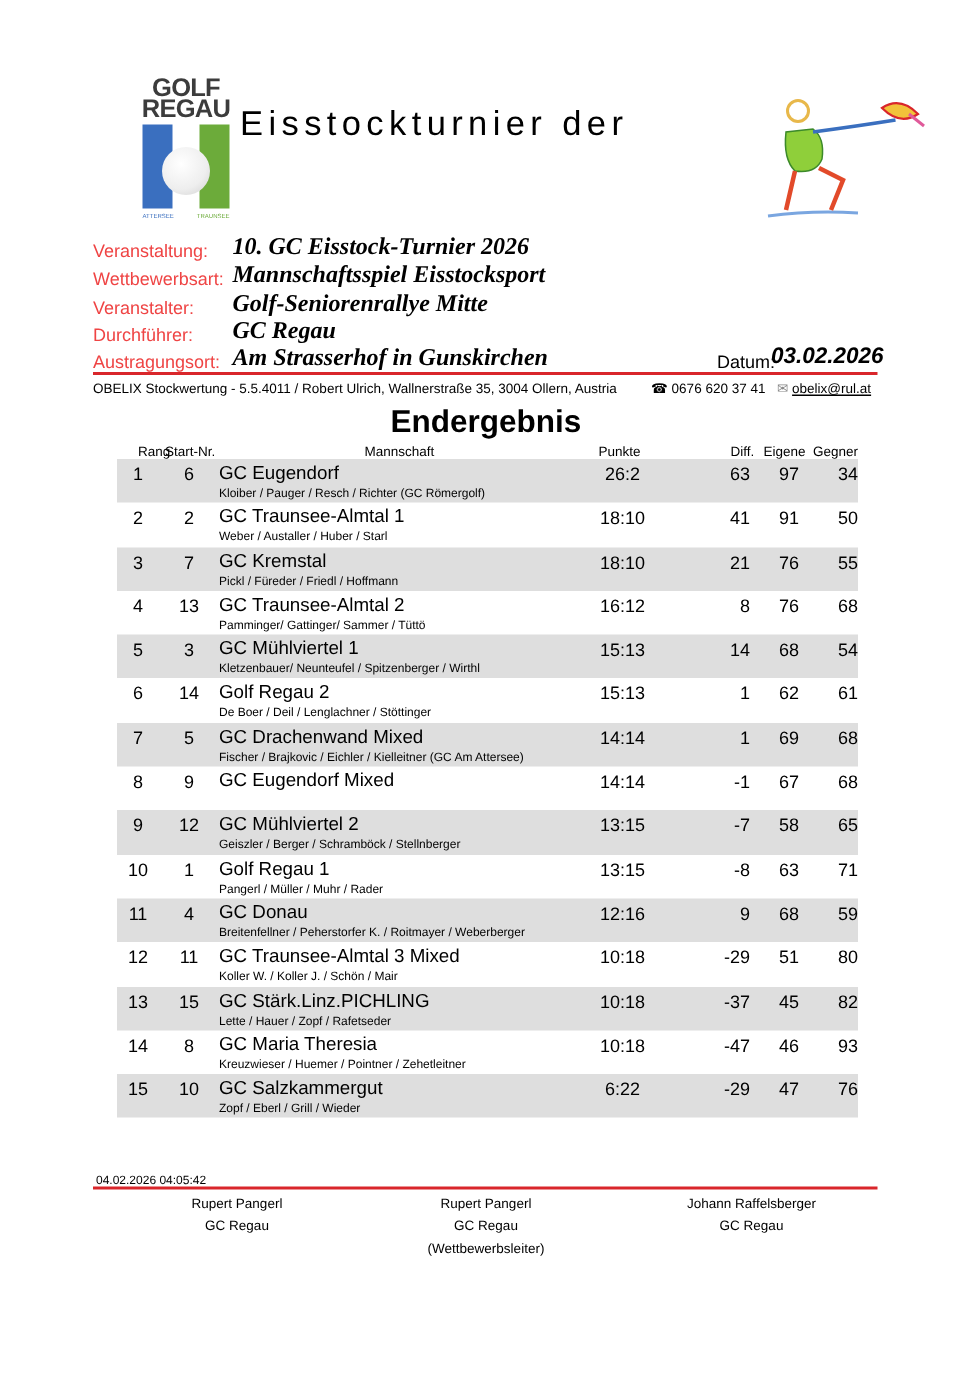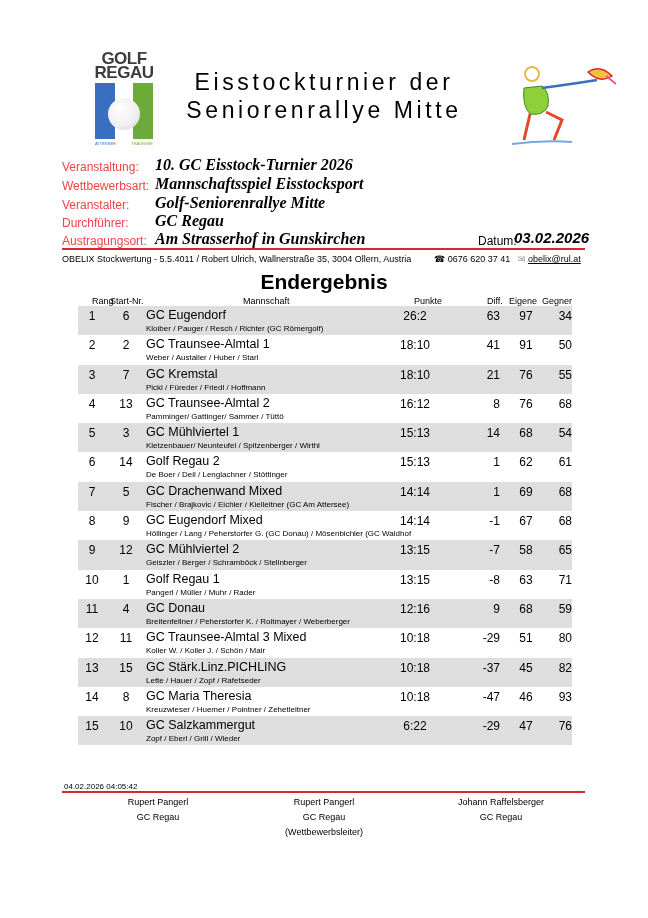--- a/index.html
+++ b/index.html
@@ -13,21 +13,21 @@
                 font-size:17px; line-height:14px; text-align:center; letter-spacing:-0.5px; }
   #logo .bars { position:relative; width:58px; height:56px; margin:3px auto 0; }
   #logo .blue { position:absolute; left:0; top:0; width:20px; height:56px; background:#3a6fbf; }
   #logo .green { position:absolute; right:0; top:0; width:20px; height:56px; background:#6cab3a; }
   #logo .ball { position:absolute; left:13px; top:15px; width:32px; height:32px; border-radius:50%;
                 background:radial-gradient(circle at 40% 35%, #ffffff 0%, #eeeeee 60%, #cfcfcf 100%); }
   #logo .sub { font-size:4px; color:#3a6fbf; display:flex; justify-content:space-between; margin-top:2px; padding:0 3px; }
   #logo .sub span:last-child { color:#6cab3a; }
 
   
-  #title { left:160px; top:68px; width:328px; text-align:center; font-size:23px; letter-spacing:3.6px; line-height:28px; font-weight:normal; }
+  #title { left:160px; top:68px; width:328px; text-align:left; font-size:23px; letter-spacing:3.6px; line-height:28px; font-weight:normal; }
 
   
   #figure { left:502px; top:62px; width:118px; height:88px; }
 
   
   .meta-row { position:absolute; left:62px; height:20px; }
   .meta-label { position:absolute; left:0; top:4px; font-size:12px; color:#ef4444; }
   .meta-value { position:absolute; left:93px; top:0; font-family:"Liberation Serif", serif; font-weight:bold; font-style:italic; font-size:16px; white-space:nowrap; }
   #date-label { left:478px; top:234px; font-size:12px; }
   #date-value { left:514px; top:229px; font-family:Liberation Sans, sans-serif; font-weight:bold; font-style:italic; font-size:15px; }
@@ -71,21 +71,20 @@
     <div class="ball"></div>
   </div>
   <div class="sub">
     <span>ATTERSEE</span>
     <span>TRAUNSEE</span>
   </div>
 </div>
 
 <div id="title" class="abs">
   <div>Eisstockturnier der</div>
-  <div>Seniorenrallye Mitte</div>
 </div>
 
 <svg id="figure" class="abs" viewBox="0 0 118 88">
   <path d="M10 82 Q40 78 70 80" stroke="#7aa6e0" stroke-width="2" fill="none"></path>
   <circle cx="30" cy="12" r="7" fill="none" stroke="#e8b84a" stroke-width="2"></circle>
   <path d="M22 26 Q20 44 28 52 Q42 54 46 44 Q48 30 40 24 Z" fill="#8fcf3a" stroke="#3c8a2a" stroke-width="1"></path>
   <path d="M40 26 Q70 22 95 18" stroke="#3a6fbf" stroke-width="2.5" fill="none"></path>
   <path d="M28 52 L22 78 M44 50 L60 58 L52 78" stroke="#e24a2a" stroke-width="3" fill="none"></path>
   <path d="M86 10 Q98 2 110 14 Q98 22 86 10 Z" fill="#f2c23a" stroke="#d9262b" stroke-width="1.5"></path>
   <path d="M104 14 L114 22" stroke="#e05a9a" stroke-width="2"></path>
@@ -123,21 +122,21 @@
 <span id="email" class="abs">
   <span style="color:#888;">✉</span>
   <span class="addr">obelix@rul.at</span>
 </span>
 
 <div id="heading" class="abs">Endergebnis</div>
 
 <span class="th" style="left:80px;padding-left:12px;">Rang</span>
 <span class="th" style="left:110px;">Start-Nr.</span>
 <span class="th" style="left:243px;">Mannschaft</span>
-<span class="th" style="left:414px;">Punkte</span>
+<span class="th" style="left:399px;">Punkte</span>
 <span class="th" style="left:487px;">Diff.</span>
 <span class="th" style="left:509px;">Eigene</span>
 <span class="th" style="left:542px;">Gegner</span>
 
 <div id="tbody">
     <div class="row shaded">
       <span class="cell c-rang">1</span>
       <span class="cell c-start">6</span>
       <span class="cell c-team">GC Eugendorf</span>
       <span class="cell c-players">Kloiber / Pauger / Resch / Richter (GC Römergolf)</span>
@@ -203,21 +202,20 @@
       <span class="cell c-players">Fischer / Brajkovic / Eichler / Kielleitner (GC Am Attersee)</span>
       <span class="cell c-punkte">14:14</span>
       <span class="cell c-diff">1</span>
       <span class="cell c-eigene">69</span>
       <span class="cell c-gegner">68</span>
     </div>
     <div class="row">
       <span class="cell c-rang">8</span>
       <span class="cell c-start">9</span>
       <span class="cell c-team">GC Eugendorf Mixed</span>
-      <span class="cell c-players">Höllinger / Lang / Peherstorfer G. (GC Donau) /  Mösenbichler (GC Waldhof</span>
       <span class="cell c-punkte">14:14</span>
       <span class="cell c-diff">-1</span>
       <span class="cell c-eigene">67</span>
       <span class="cell c-gegner">68</span>
     </div>
     <div class="row shaded">
       <span class="cell c-rang">9</span>
       <span class="cell c-start">12</span>
       <span class="cell c-team">GC Mühlviertel 2</span>
       <span class="cell c-players">Geiszler / Berger / Schramböck / Stellnberger</span>

